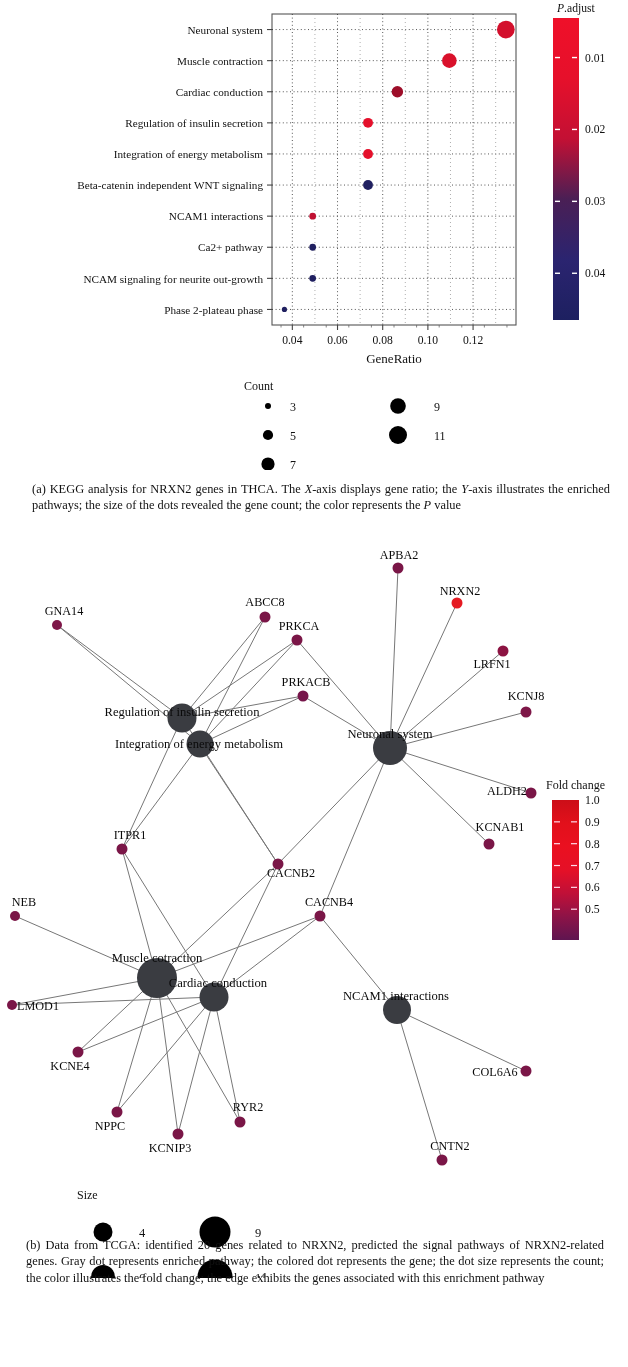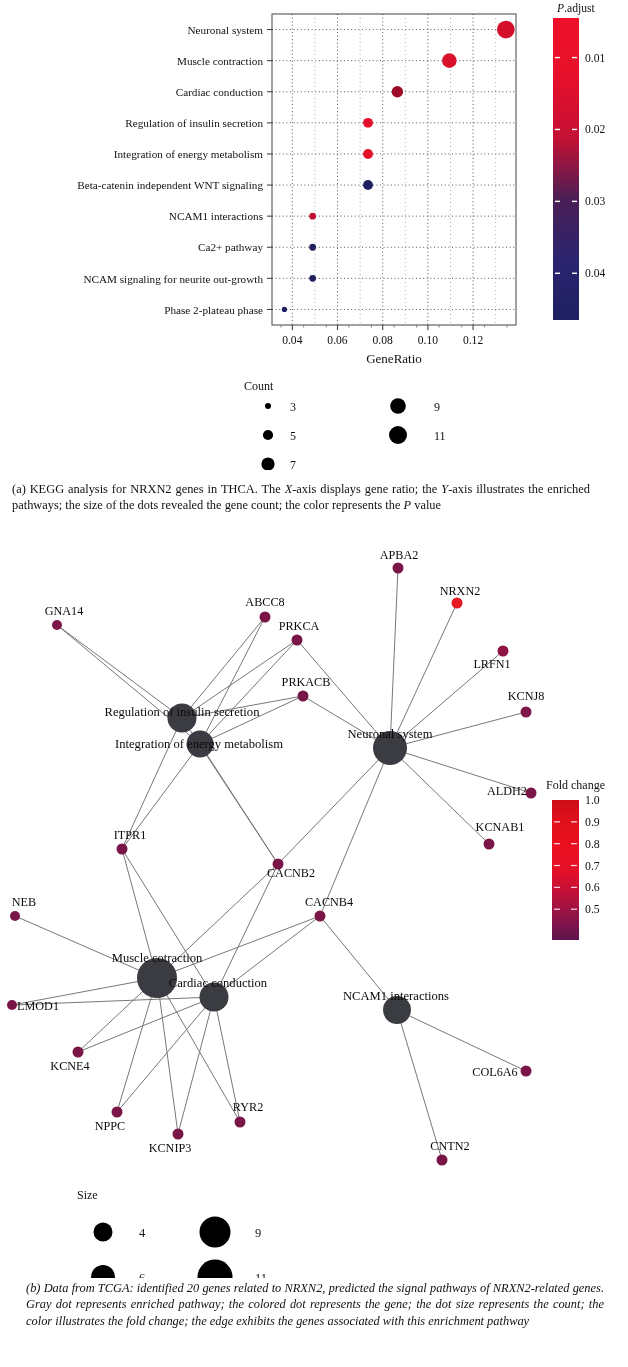--- a/index.html
+++ b/index.html
@@ -1,22 +1,22 @@
 <!DOCTYPE html>
 <html><head>
 <meta charset="utf-8">
 <style>
   html,body{margin:0;padding:0;background:#ffffff;}
   body{width:628px;height:1367px;position:relative;font-family:"Liberation Serif",serif;color:#000;}
   .fig{position:absolute;left:0;top:0;width:628px;height:1367px;}
   svg{display:block;}
   .cap{position:absolute;font-family:"Liberation Serif",serif;font-size:12.4px;line-height:16.3px;color:#111;text-align:justify;}
   .cap .it{font-style:italic;}
-  #capA{left:12px;top:481px;width:578px;}
-  #capB{left:26px;top:1280px;width:578px;font-style:italic;}
+  #capA{left:32px;top:481px;width:578px;}
+  #capB{left:26px;top:1237px;width:578px;}
   text{font-family:"Liberation Serif",serif;}
 </style>
 </head>
 <body>
 
 <div class="fig">
 
   <svg id="panelA" width="628" height="470" viewBox="0 0 628 470">
       <rect x="272" y="14" width="244" height="311" fill="#ffffff" stroke="#555555" stroke-width="1.1"></rect>
       <line x1="272" y1="29.55" x2="516" y2="29.55" stroke="#2b2b2b" stroke-width="0.8" stroke-dasharray="1,2.6"></line>

